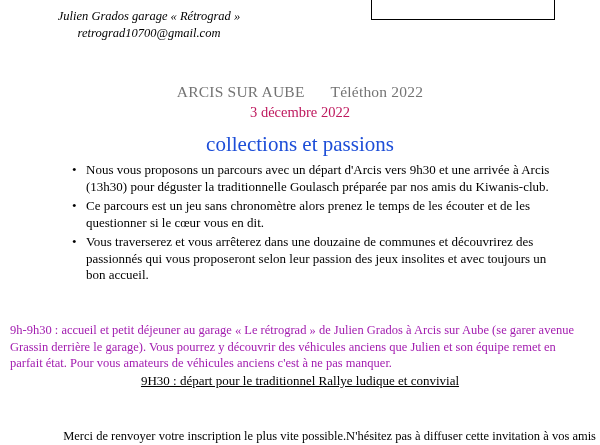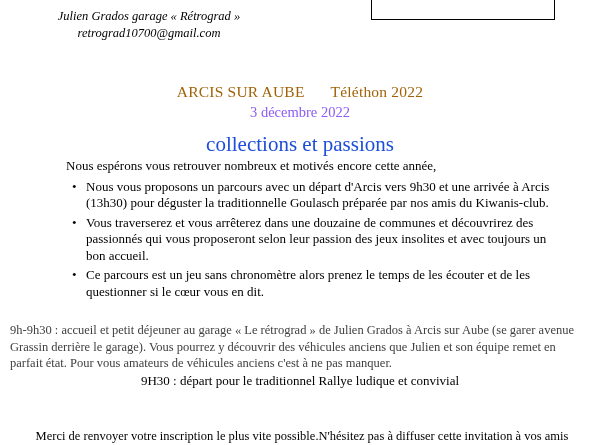--- a/index.html
+++ b/index.html
@@ -47,31 +47,31 @@
   }
   
   .headings {
     position: absolute;
     left: 0;
     top: 82px;
     width: 600px;
     text-align: center;
   }
   .h-blue {
-    color: #a16207;
+    color: #737373;
     font-size: 15.5px;
     letter-spacing: 0.2px;
     line-height: 19px;
   }
   .h-blue .gap {
     display: inline-block;
     width: 26px;
   }
   .h-red-date {
-    color: #8b5cf6;
+    color: #be185d;
     font-size: 14.5px;
     line-height: 20px;
     margin-top: 1px;
   }
   .h-red-title {
     color: #1d4ed8;
     font-size: 21px;
     line-height: 27px;
     margin-top: 9px;
   }
@@ -105,47 +105,48 @@
     left: 0;
     top: 0;
     font-size: 13px;
   }
   
   .red-para {
     position: absolute;
     left: 10px;
     top: 322px;
     width: 580px;
-    color: #404040;
+    color: #a21caf;
     font-size: 12.5px;
     line-height: 16.5px;
     text-align: left;
   }
   
   .schedule {
     position: absolute;
     left: 0;
     top: 372px;
     width: 600px;
     font-size: 13px;
     line-height: 17px;
     text-align: center;
   }
   .schedule div {
     white-space: nowrap;
+    text-decoration: underline;
   }
   
   .footer {
     position: absolute;
     left: 8px;
     top: 428px;
     width: 588px;
     font-size: 12.5px;
     line-height: 16px;
-    text-align: center;
+    text-align: right;
   }
 </style>
 </head>
 <body>
 
 <div class="page">
 
   <div class="top-box"></div>
 
   <div class="sender">
@@ -155,25 +156,24 @@
 
   <div class="headings">
     <div class="h-blue">
       <span>ARCIS SUR AUBE</span><span class="gap"></span><span>Téléthon 2022</span>
     </div>
     <div class="h-red-date">3 décembre 2022</div>
     <div class="h-red-title">collections et passions</div>
   </div>
 
   <div class="body-text">
-    <p class="intro">Nous espérons vous retrouver nombreux et motivés encore cette année,</p>
     <ul class="bullets">
       <li>Nous vous proposons un parcours avec un départ d'Arcis vers 9h30 et une arrivée à Arcis (13h30) pour déguster la traditionnelle Goulasch préparée par nos amis du Kiwanis-club.</li>
+      <li>Ce parcours est un jeu sans chronomètre alors prenez le temps de les écouter et de les questionner si le cœur vous en dit.</li>
       <li>Vous traverserez et vous arrêterez dans une douzaine de communes et découvrirez des passionnés qui vous proposeront selon leur passion des jeux insolites et avec toujours un bon accueil.</li>
-      <li>Ce parcours est un jeu sans chronomètre alors prenez le temps de les écouter et de les questionner si le cœur vous en dit.</li>
     </ul>
   </div>
 
   <div class="red-para">9h-9h30 : accueil et petit déjeuner au garage « Le rétrograd » de Julien Grados à Arcis sur Aube (se garer avenue Grassin derrière le garage). Vous pourrez y découvrir des véhicules anciens que Julien et son équipe remet en parfait état. Pour vous amateurs de véhicules anciens c'est à ne pas manquer.</div>
 
   <div class="schedule">
     <div>9H30 : départ pour le traditionnel Rallye ludique et convivial</div>
   </div>
 
   <div class="footer">Merci de renvoyer votre inscription le plus vite possible.N'hésitez pas à diffuser cette invitation à vos amis</div>

